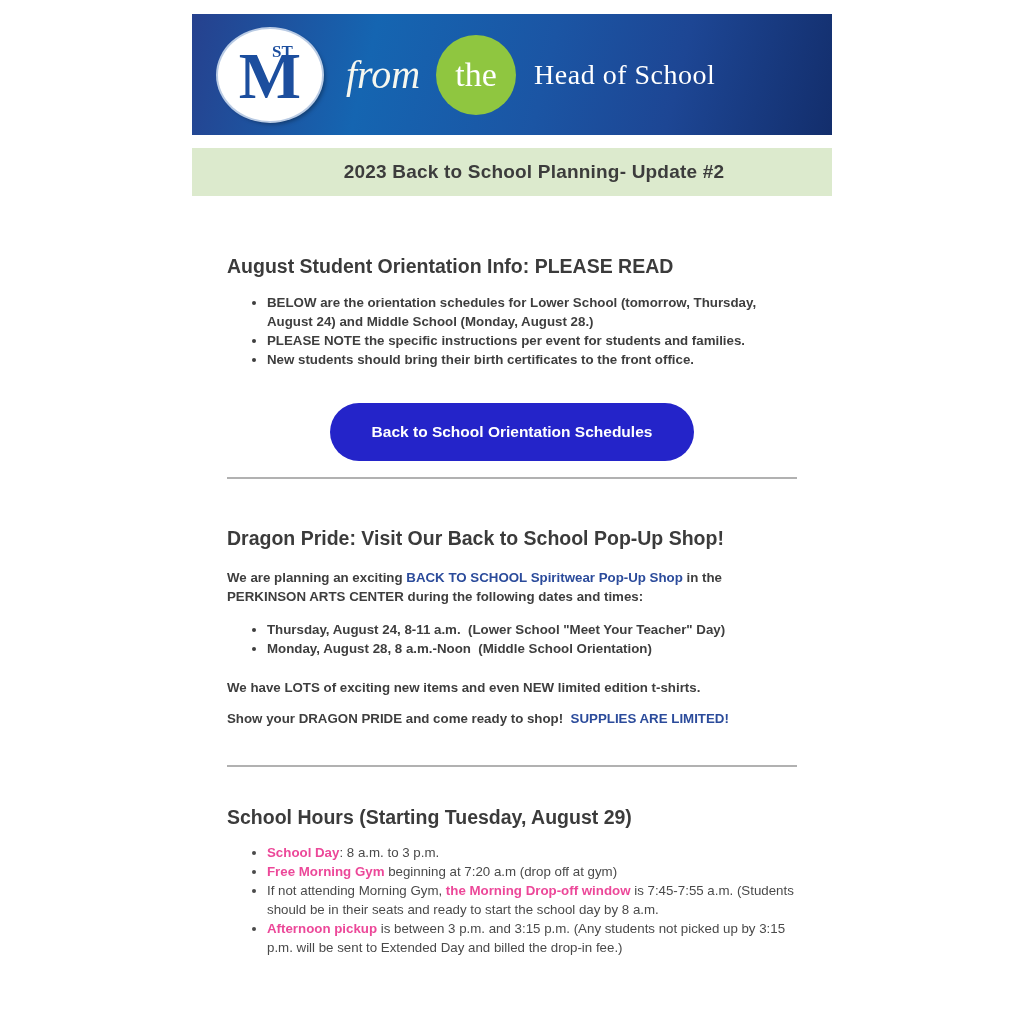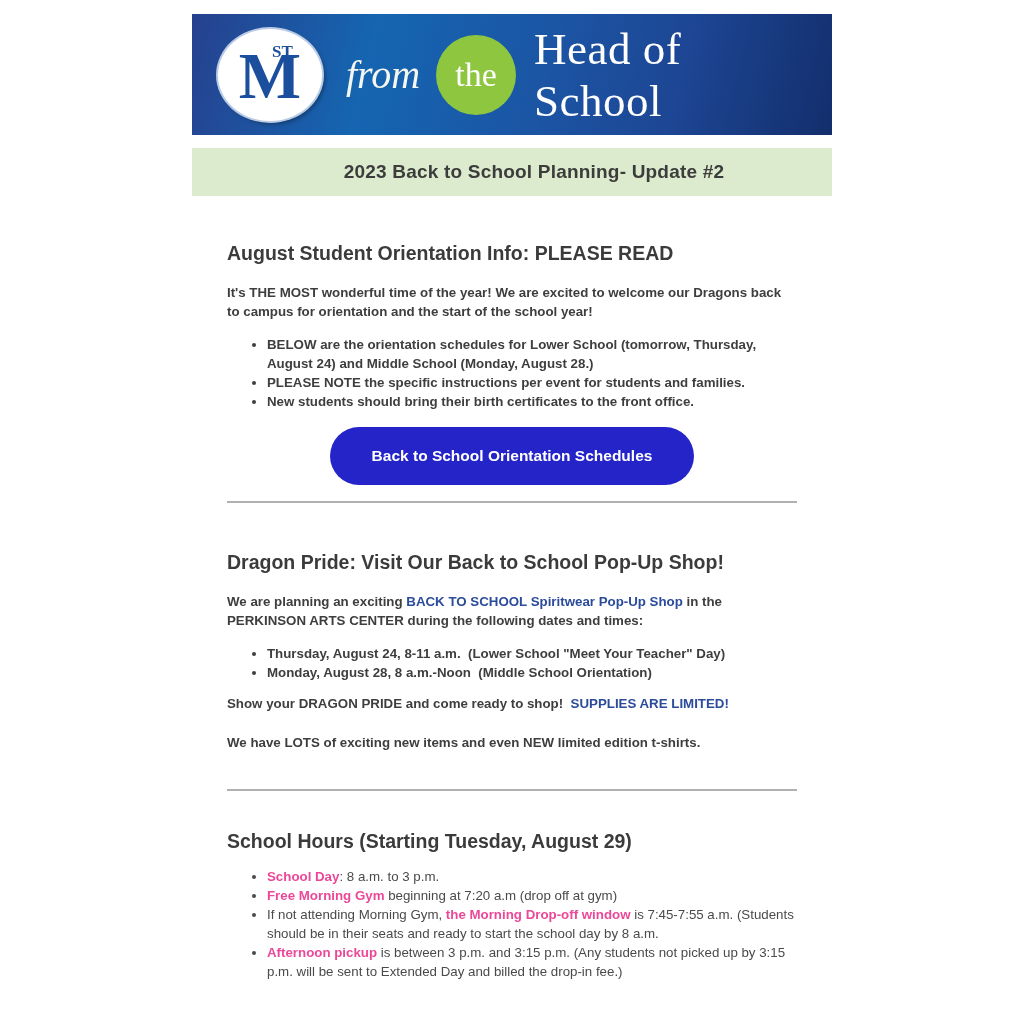--- a/index.html
+++ b/index.html
@@ -42,50 +42,50 @@
     width: 80px; height: 80px; border-radius: 50%;
     background: #8fc640; margin-left: 16px; flex: 0 0 auto;
     display: flex; align-items: center; justify-content: center;
   }
   .hero-the {
     font-family: "Liberation Serif", serif; 
     font-size: 34px; color: #ffffff;
   }
   .hero-title {
     font-family: "Liberation Serif", serif;
-    font-size: 45px; color: #ffffff; margin-left: 18px; letter-spacing: 0.5px;
+    font-size: 28px; color: #ffffff; margin-left: 18px; letter-spacing: 0.5px;
   }
 
   
   .banner-green {
     margin-top: 13px; height: 48px; background: #dceacd;
     display: flex; align-items: center; justify-content: center;
   }
   .banner-green-title {
     font-size: 19px; font-weight: bold; color: #3c3c3c; letter-spacing: 0.2px; margin-left: 44px;
   }
 
   
   .content { padding: 0 35px; font-size: 13.3px; line-height: 19px; }
   h2.section-heading {
     font-size: 19.5px; line-height: 26px; color: #3b3b3b; font-weight: bold;
   }
-  .mt-38 { margin-top: 44px; }
+  .mt-38 { margin-top: 57px; }
   .mt-46 { margin-top: 46px; }
   .mt-37 { margin-top: 37px; }
   p.para { margin-top: 17px; font-weight: bold; color: #3e3e3e; white-space: pre-wrap; }
   p.para-sm { margin-top: 12px; }
   p.para-lg { margin-top: 20px; }
   .orange { color: #b05a1d; }
   a.link { color: #2b4b9b; font-weight: bold; text-decoration: none; white-space: pre-wrap; cursor: pointer; }
   ul.bullets { margin-top: 14px; padding-left: 40px; }
   ul.bullets li { margin: 0; font-weight: bold; color: #3e3e3e; white-space: pre-wrap; }
   ul.bullets.hours li { font-weight: normal; color: #4a4a4a; }
   ul.bullets.hours li b { color: #ec4899; }
-  .btn-row { margin-top: 16px; text-align: center; }
+  .btn-row { margin-top: 34px; text-align: center; }
   .btn {
     display: inline-block; background: #2424c9; color: #ffffff;
     font-size: 15.5px; font-weight: bold; line-height: 1;
     padding: 21px 42px; border: none; border-radius: 30px; cursor: pointer;
     font-family: "Liberation Sans", sans-serif;
   }
   hr.divider { border: none; height: 2px; background: #b1b1b1; margin: 16px 0 0; }
   hr.divider-2 { margin-top: 37px; }
   .hours-intro { margin-top: 23px; }
   ul.bullets.hours { margin-top: 13px; }
@@ -107,39 +107,38 @@
     <span class="hero-title">Head of School</span>
   </div>
 
   <div class="banner-green">
     <span class="banner-green-title">2023 Back to School Planning- Update #2</span>
   </div>
 
   <div class="content">
 
     <h2 class="section-heading mt-38">August Student Orientation Info: PLEASE READ</h2>
-    <p class="para">It's THE MOST wonderful time of the year! We are excited to welcome our Dragons back to campus for orientation and the start of the school year!</p>
     <ul class="bullets">
       <li>BELOW are the orientation schedules for Lower School (tomorrow, Thursday, August 24) and Middle School (Monday, August 28.)</li>
       <li class="orange">PLEASE NOTE the specific instructions per event for students and families.</li>
       <li>New students should bring their birth certificates to the front office.</li>
     </ul>
     <div class="btn-row">
       <button class="btn">Back to School Orientation Schedules</button>
     </div>
     <hr class="divider">
 
     <h2 class="section-heading mt-46">Dragon Pride: Visit Our Back to School Pop-Up Shop!</h2>
     <p class="para"><span>We are planning an exciting </span><a class="link">BACK TO SCHOOL Spiritwear Pop-Up Shop</a><span> in the PERKINSON ARTS CENTER during the following dates and times:</span></p>
     <ul class="bullets">
       <li class="orange">Thursday, August 24, 8-11 a.m.  (Lower School "Meet Your Teacher" Day)</li>
       <li class="orange">Monday, August 28, 8 a.m.-Noon  (Middle School Orientation)</li>
     </ul>
+    <p class="para para-lg">We have LOTS of exciting new items and even NEW limited edition t-shirts.</p>
     <p class="para para-sm"><span>Show your DRAGON PRIDE and come ready to shop!  </span><a class="link">SUPPLIES ARE LIMITED!</a></p>
-    <p class="para para-lg">We have LOTS of exciting new items and even NEW limited edition t-shirts.</p>
     <hr class="divider divider-2">
 
     <h2 class="section-heading mt-37">School Hours (Starting Tuesday, August 29)</h2>
     <ul class="bullets hours">
       <li><b>School Day</b><span>: 8 a.m. to 3 p.m.</span></li>
       <li><b>Free Morning Gym</b><span> beginning at 7:20 a.m (drop off at gym)</span></li>
       <li><span>If not attending Morning Gym, </span><b>the Morning Drop-off window</b><span> is 7:45-7:55 a.m. (Students should be in their seats and ready to start the school day by 8 a.m.</span></li>
       <li><b>Afternoon pickup</b><span> is between 3 p.m. and 3:15 p.m. (Any students not picked up by 3:15 p.m. will be sent to Extended Day and billed the drop-in fee.)</span></li>
     </ul>
 

